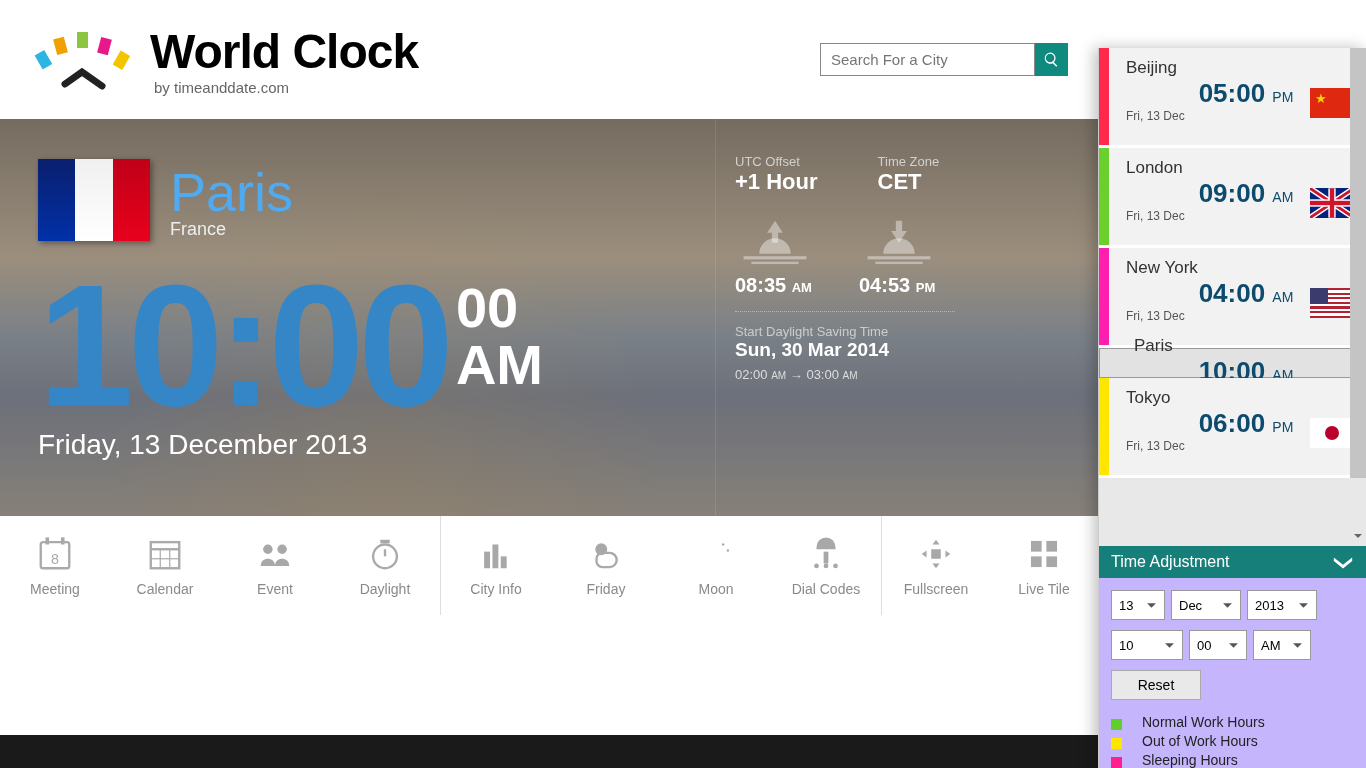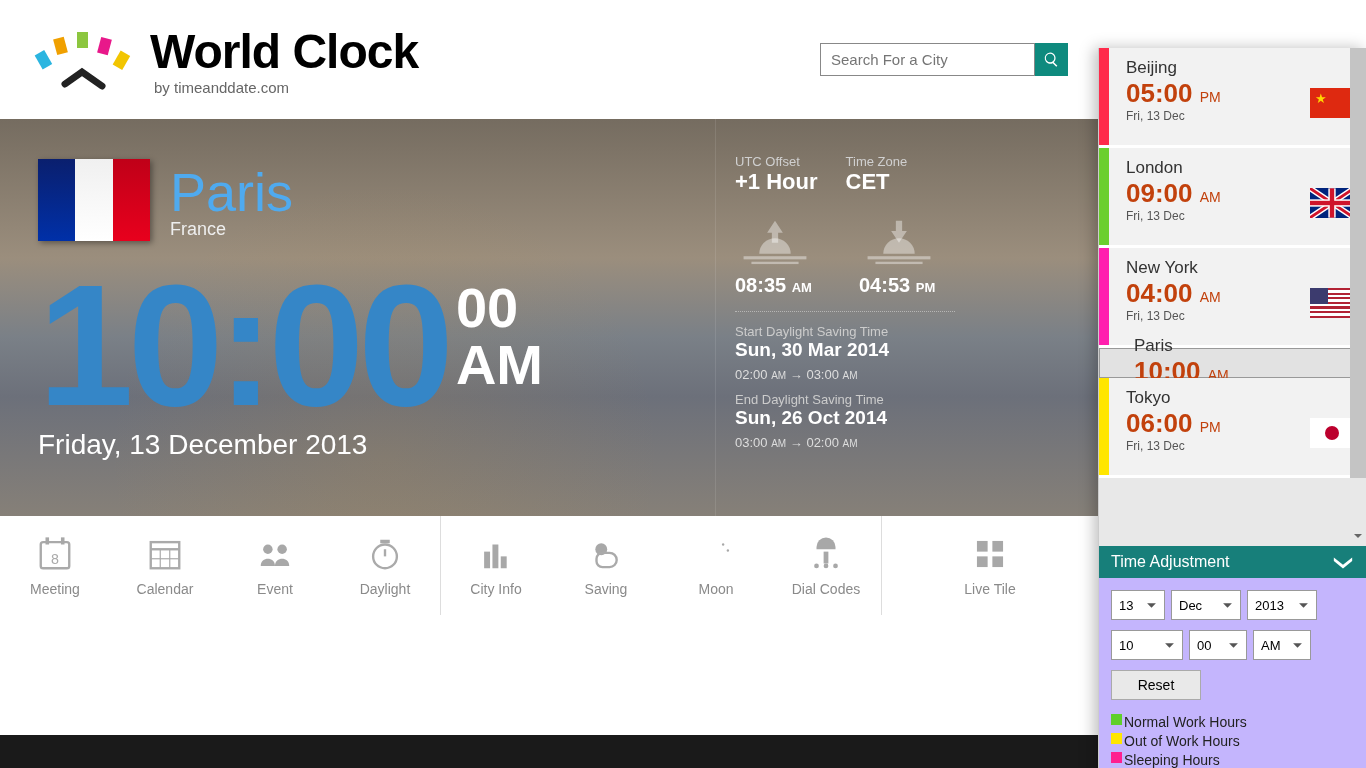--- a/index.html
+++ b/index.html
@@ -26,21 +26,21 @@
 .country-name { font-size:18px; color:#eee; margin-top:-4px; }
 .big-time { display:flex; align-items:flex-start; margin-top:25px; }
 .big-time .hm { font-size:172px; font-weight:700; color:#3586c7; line-height:0.92; letter-spacing:-6px; }
 .big-time .right-col { display:flex; flex-direction:column; margin-left:8px; margin-top:14px; }
 .big-time .sec { font-size:56px; font-weight:700; color:#fff; line-height:1; }
 .big-time .ampm { font-size:56px; font-weight:700; color:#fff; line-height:1.05; }
 .full-date { font-size:28px; font-weight:300; color:#fff; margin-top:5px; }
 
 .info-col { width:383px; padding:35px 40px 30px 20px; position:relative; z-index:2; }
 .info-col::before { content:""; position:absolute; left:0; top:0; width:1px; height:100%; background:rgba(255,255,255,.1); }
-.info-row { display:flex; gap:28px; }
+.info-row { display:flex; gap:60px; }
 .info-block .lbl { font-size:13px; color:#d0d0d0; }
 .info-block .val { font-size:22px; font-weight:600; color:#fff; }
 .sun-row { display:flex; gap:44px; margin-top:18px; }
 .sun-block { text-align:left; }
 .sun-icon { width:80px; height:55px; fill:rgba(255,255,255,.4); }
 .sun-time { font-size:20px; font-weight:700; color:#fff; margin-top:2px; }
 .sun-time .sam { font-size:13px; font-weight:600; }
 .dots-divider { border:0; border-top:1px dotted rgba(255,255,255,.4); margin:14px 0 12px 0; width:220px; }
 .dst-block { margin-bottom:10px; }
 .dst-block .lbl { font-size:13px; color:#ccc; }
@@ -57,38 +57,38 @@
 .bottom-bar { position:absolute; bottom:0; left:0; width:1366px; height:33px; background:#1a1a1a; }
 .bottom-bar .dots { position:absolute; right:10px; top:12px; color:#fff; font-size:6px; letter-spacing:6px; }
 
 .side-panel { position:absolute; right:0; top:16px; width:268px; height:735px; display:flex; flex-direction:column; border-left:1px solid #ccc; box-shadow:-4px 0 14px rgba(0,0,0,.25);margin-top:32px; }
 .city-list { flex:0 0 498px; overflow:hidden; background:#e8e8e8; }
 .city-item { height:100px; display:flex; position:relative; background:#f2f2f2; border-bottom:3px solid #fff; }
 .city-item.sel { background:#e2e2e2; }
 .ci-stripe { width:10px; }
 .ci-body { flex:1; padding:10px 0 0 17px; }
 .ci-name { font-size:17px; color:#333; }
-.ci-time { font-size:26px; font-weight:600; color:#c2410c; }
+.ci-time { font-size:26px; font-weight:600; color:#0c4a6e;text-align:center; }
 .ci-time .sam { font-size:14px; font-weight:400; }
 .ci-date { font-size:12px; color:#555; }
 .ci-flag { position:absolute; right:12px; top:40px; width:44px; height:30px; }
 .scroll-track { position:absolute; right:0; top:0; width:16px; height:498px; background:#e8e8e8; }
 .scroll-thumb { position:absolute; right:0; top:0; width:16px; height:430px; background:#c4c4c4; }
 .scroll-down { position:absolute; right:0; top:478px; width:16px; height:20px; background:#e8e8e8; display:flex; align-items:center; justify-content:center; }
 .scroll-down svg,.scroll-up svg { width:10px; height:10px; fill:#666; }
 
 .adj-header { height:38px; background:#177f7a; color:#fff; display:flex; align-items:center; padding:0 12px; font-size:16px; justify-content:space-between; }
 .adj-header svg { fill:#fff; width:22px; height:14px; }
 .adj-body { flex:1; background:#c4b5fd; padding:12px; }
 .sel-row { display:flex; gap:6px; margin-bottom:10px; }
 .sel { background:#fff; border:1px solid #999; height:30px; display:flex; align-items:center; justify-content:space-between; padding:0 7px; font-size:13px; min-width:48px; }
 .sel svg { width:11px; height:11px; fill:#555; }
 .reset-btn { background:#e9e9e9; border:1px solid #aaa; height:30px; width:90px; font-size:14px; cursor:pointer; }
 .legend { margin-top:14px; }
-.legend-row { display:flex; align-items:flex-start; gap:2px; font-size:14px; color:#222; margin-bottom:3px; }
+.legend-row { display:flex; align-items:flex-end; gap:20px; font-size:14px; color:#222; margin-bottom:3px; }
 .legend-sw { width:11px; height:11px; }
 
 
 .flag-fr { display:flex; width:100%; height:100%; }
 .flag-fr div { flex:1; }
 .flag-fr .b { background:linear-gradient(to bottom,#0a1f6e,#0030a8); }
 .flag-fr .w { background:linear-gradient(to bottom,#f0f0f0,#fff); }
 .flag-fr .r { background:linear-gradient(to bottom,#c00018,#e8001d); }
 .flag-cn { background:#de2910; position:relative; width:100%; height:100%; }
 .flag-cn::after { content:"★"; position:absolute; color:gold; font-size:13px; left:5px; top:3px; }
@@ -186,25 +186,20 @@
           </svg>
         <div class="sun-time"><span>04:53</span> <span class="sam">PM</span></div>
       </div>
     </div>
     <hr class="dots-divider">
     <div class="dst-block">
       <div class="lbl">Start Daylight Saving Time</div>
       <div class="date">Sun, 30 Mar 2014</div>
       <div class="shift"><span>02:00</span> <span class="sam">AM</span> → <span>03:00</span> <span class="sam">AM</span></div>
     </div>
-    <div class="dst-block">
-      <div class="lbl">End Daylight Saving Time</div>
-      <div class="date">Sun, 26 Oct 2014</div>
-      <div class="shift"><span>03:00</span> <span class="sam">AM</span> → <span>02:00</span> <span class="sam">AM</span></div>
-    </div>
   </div>
 </div>
 
 <div class="toolbar">
   <div class="tb-group" style="width:440px;">
     <div class="tb-item" style="flex:1">
         <svg viewBox="0 0 32 32">
           <rect x="4" y="6" width="24" height="22" rx="2" fill="none" stroke="#aaa" stroke-width="2"></rect>
           <rect x="8" y="2" width="3" height="6"></rect>
           <rect x="21" y="2" width="3" height="6"></rect>
@@ -247,21 +242,21 @@
           <rect x="13" y="8" width="5" height="20"></rect>
           <rect x="20" y="18" width="5" height="10"></rect>
         </svg>
         <span>City Info</span>
       </div>
     <div class="tb-item" style="flex:1">
         <svg viewBox="0 0 32 32">
           <circle cx="12" cy="12" r="5"></circle>
           <path d="M8 20a5 5 0 015-5h6a6 6 0 010 12H13a5 5 0 01-5-5z" fill="none" stroke="#aaa" stroke-width="2"></path>
         </svg>
-        <span>Saving</span>
+        <span>Friday</span>
       </div>
     <div class="tb-item" style="flex:1">
         <svg viewBox="0 0 32 32">
           <path d="M20 4a12 12 0 100 24 10 10 0 010-24z"></path>
           <circle cx="22" cy="8" r="1"></circle>
           <circle cx="26" cy="13" r="1"></circle>
         </svg>
         <span>Moon</span>
       </div>
     <div class="tb-item" style="flex:1">
@@ -270,20 +265,27 @@
           <rect x="14" y="14" width="4" height="10"></rect>
           <circle cx="8" cy="26" r="2"></circle>
           <circle cx="16" cy="26" r="2"></circle>
           <circle cx="24" cy="26" r="2"></circle>
         </svg>
         <span>Dial Codes</span>
       </div>
   </div>
   <div class="tb-sep"></div>
   <div class="tb-group" style="flex:1;">
+    <div class="tb-item" style="flex:1">
+        <svg viewBox="0 0 32 32">
+          <rect x="12" y="12" width="8" height="8"></rect>
+          <path d="M16 4l3 4h-6zM16 28l-3-4h6zM4 16l4-3v6zM28 16l-4 3v-6z"></path>
+        </svg>
+        <span>Fullscreen</span>
+      </div>
     <div class="tb-item" style="flex:1">
         <svg viewBox="0 0 32 32">
           <rect x="5" y="5" width="9" height="9"></rect>
           <rect x="18" y="5" width="9" height="9"></rect>
           <rect x="5" y="18" width="9" height="9"></rect>
           <rect x="18" y="18" width="9" height="9"></rect>
         </svg>
         <span>Live Tile</span>
       </div>
   </div>

